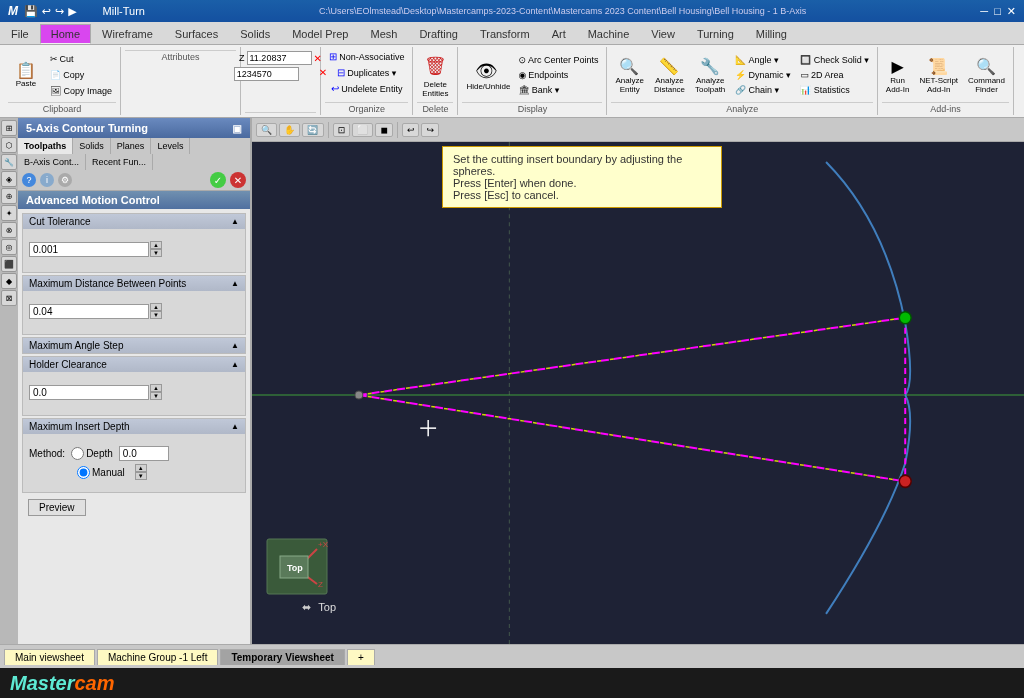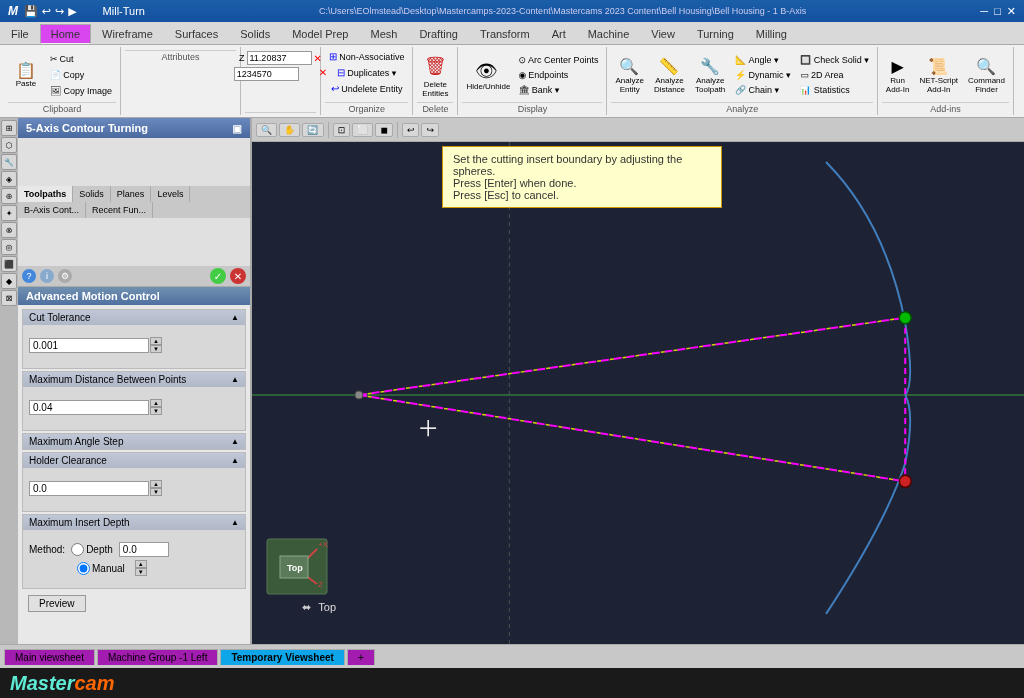--- a/index.html
+++ b/index.html
@@ -59,21 +59,20 @@
       background: #555;
     }
 
     
     #left-panel {
       width: 240px;
       background: #e0e0e0;
       display: flex;
       flex-direction: column;
       border-right: 2px solid #aaa;
-      gap: 48px;
     }
 
     #panel-header {
       background: linear-gradient(to bottom, #6a8abf, #4a6a9f);
       color: white;
       padding: 4px 8px;
       font-size: 11px;
       font-weight: bold;
       display: flex;
       align-items: center;
@@ -263,27 +262,27 @@
       padding: 0 4px;
       gap: 4px;
       font-size: 10px;
     }
     #statusbar-tabs {
       display: flex;
       gap: 2px;
     }
     .status-tab {
       padding: 2px 10px;
-      background: #a21caf;
+      background: #fef9c3;
       border: 1px solid #aaa;
       cursor: pointer;
       font-size: 10px;
       border-bottom: none;
     }
-    .status-tab.active { background: #0ea5e9; font-weight: bold; }
+    .status-tab.active { background: #a3a3a3; font-weight: bold; }
 
     
     #logo-bar {
       height: 30px;
       background: #1a1a1a;
       display: flex;
       align-items: center;
       padding: 0 10px;
     }
     #logo-text {

